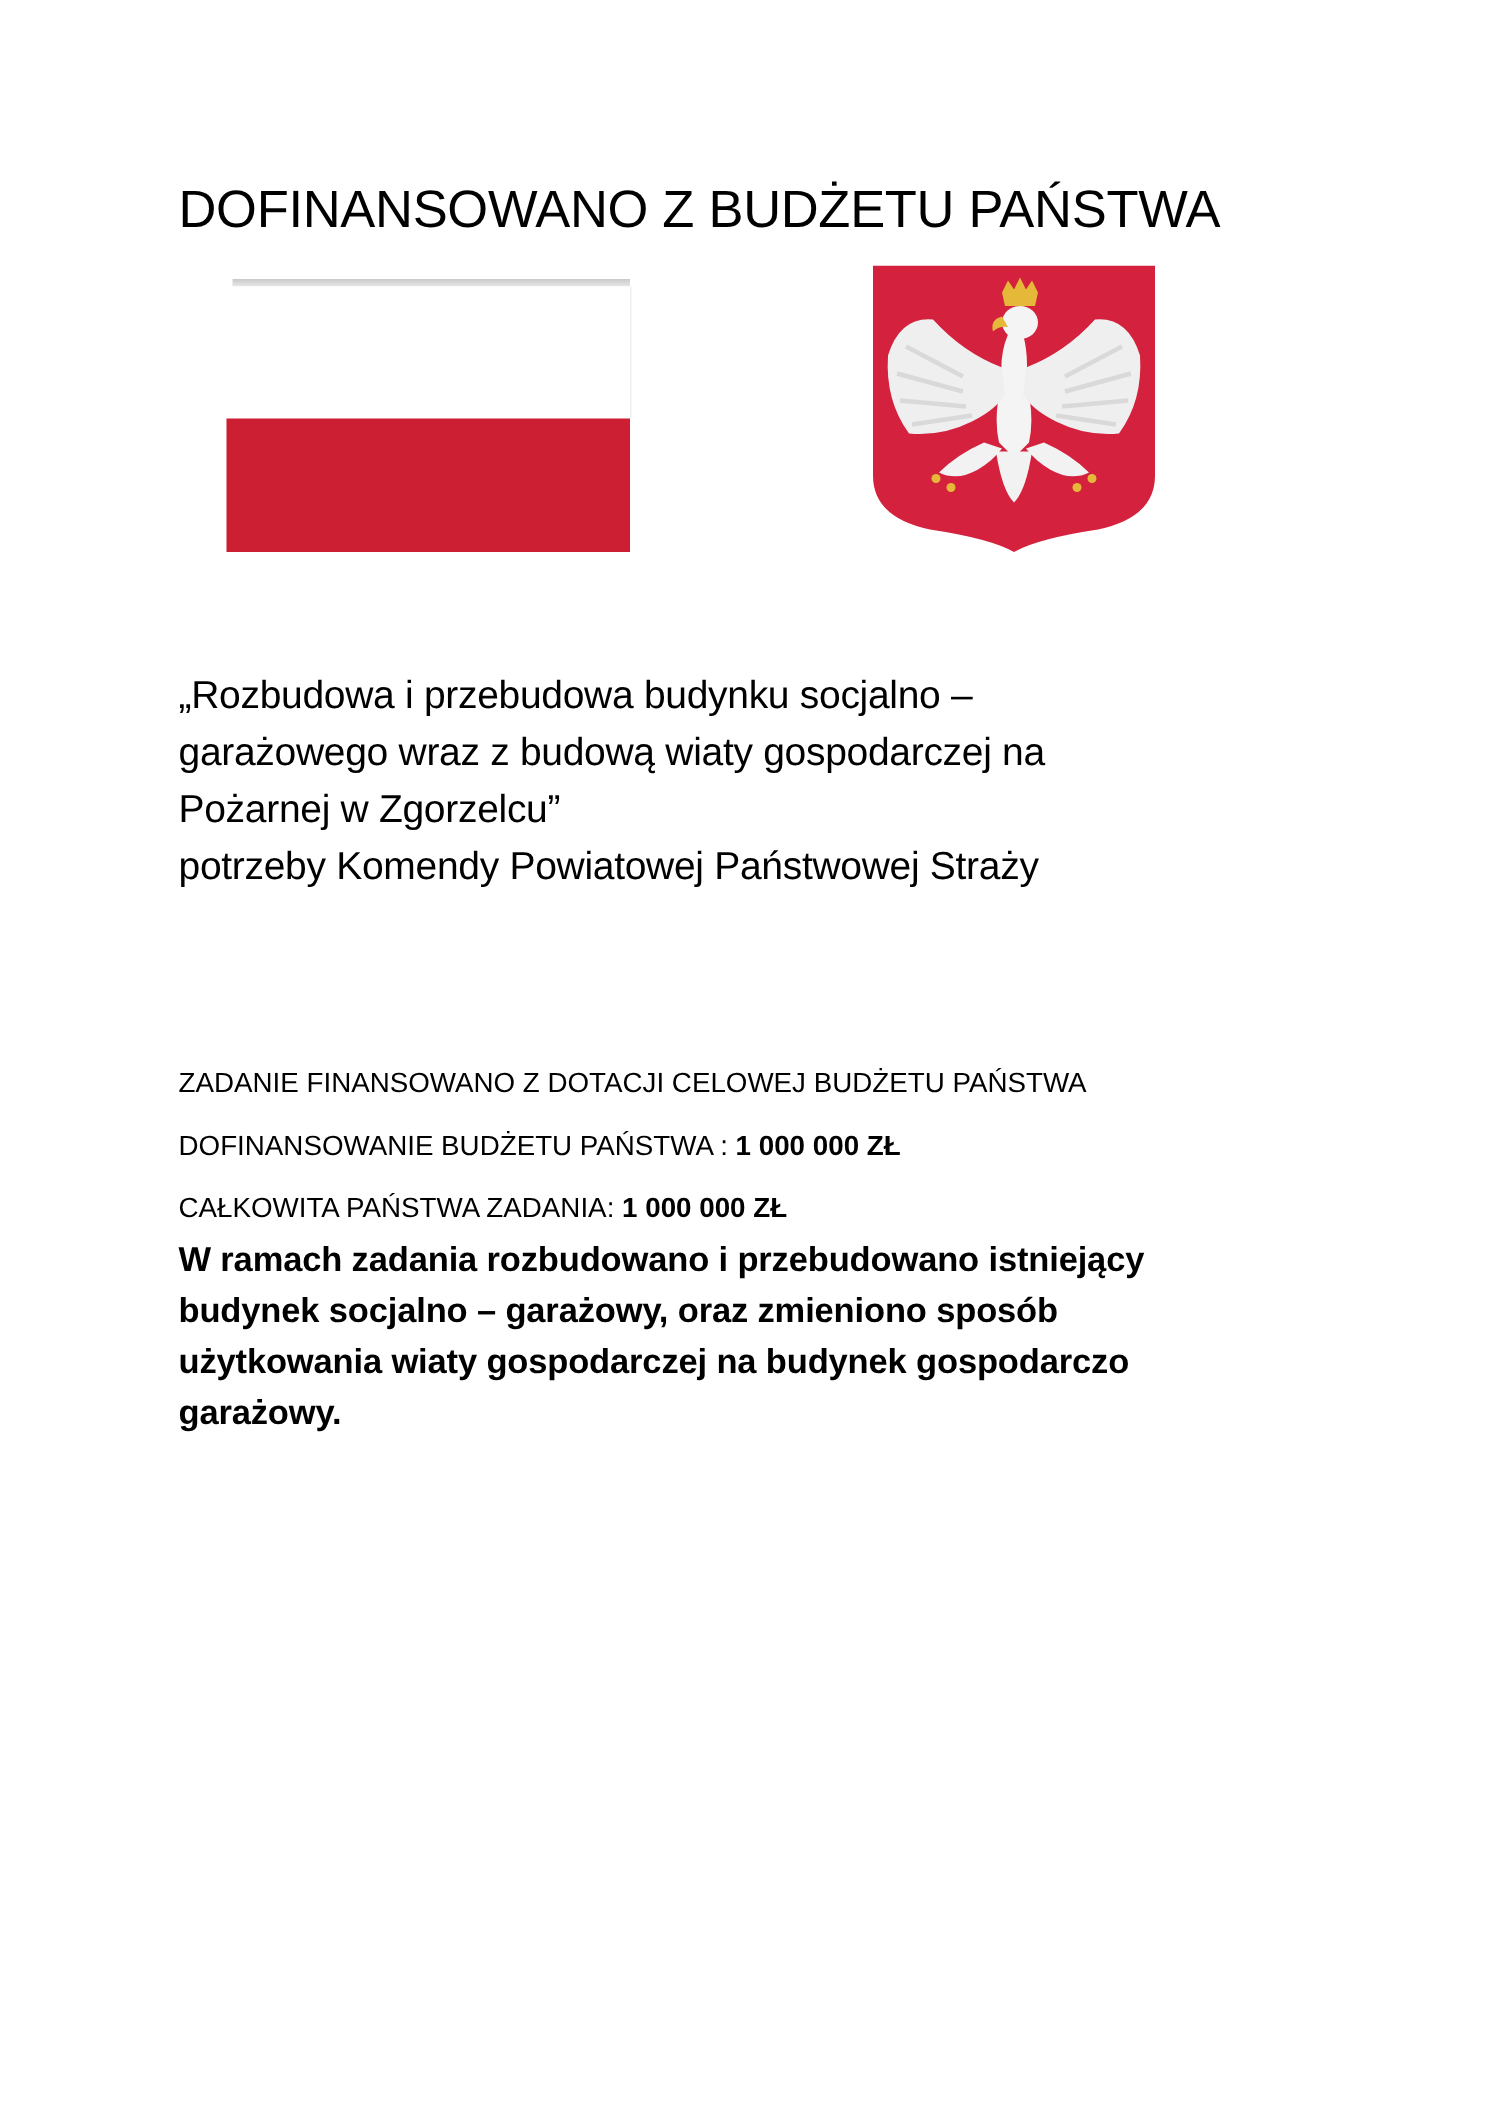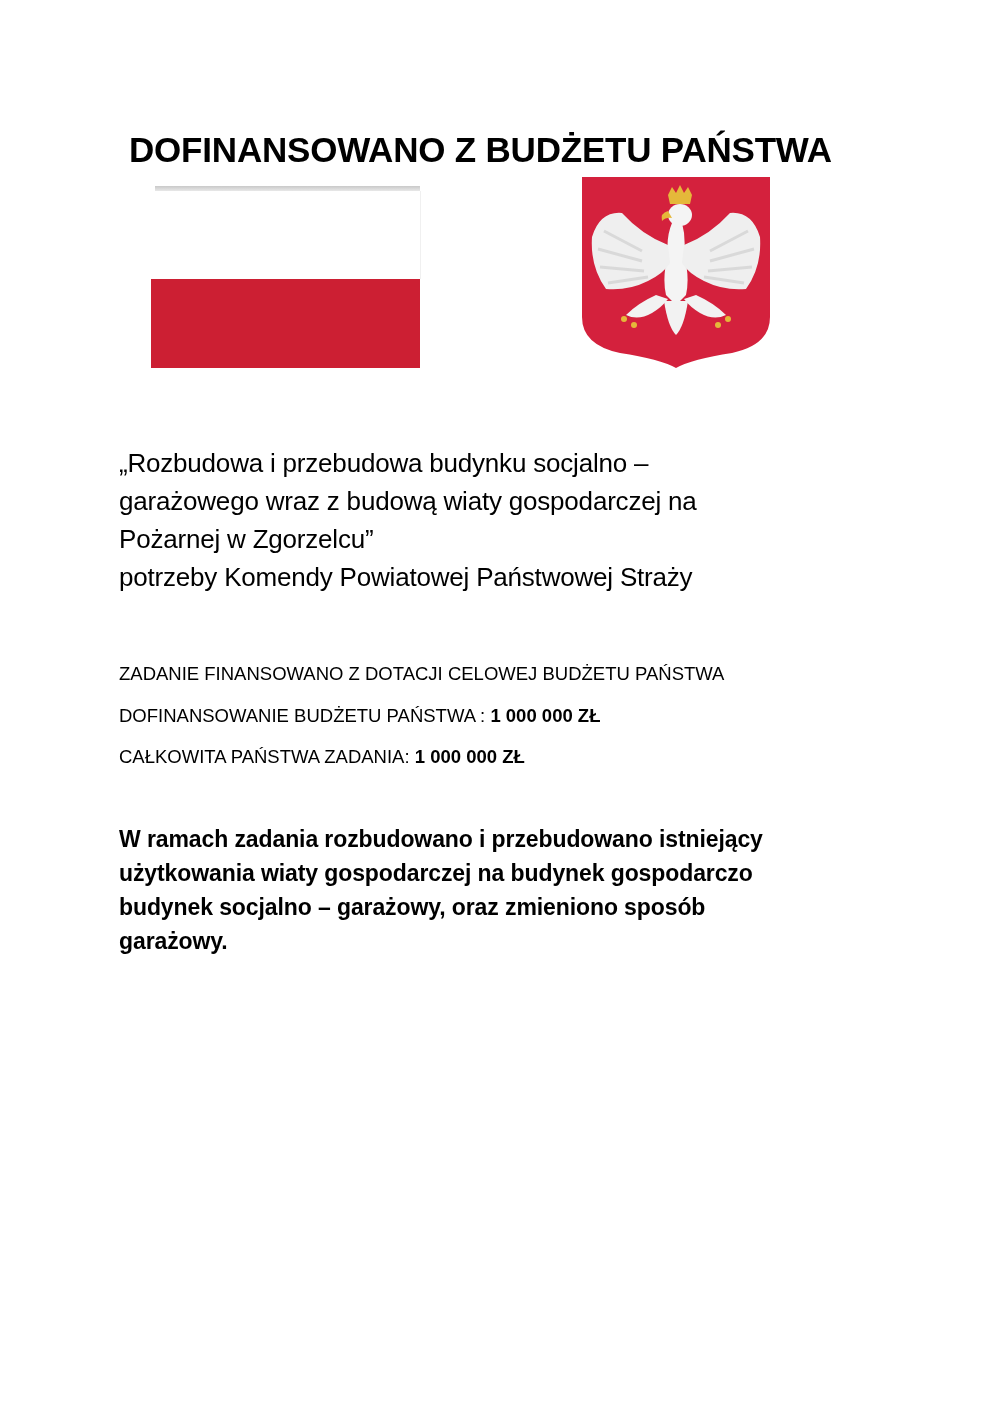--- a/index.html
+++ b/index.html
@@ -32,35 +32,35 @@
     }
     .project {
       position: absolute; left: 119px; top: 444px; width: 780px;
       font-size: 26px; line-height: 38px; letter-spacing: -0.2px;
     }
     .project div { white-space: nowrap; }
     .funding {
       position: absolute; left: 119px; top: 663px; width: 780px;
       font-size: 18.5px; line-height: 21px;
     }
-    .funding .line { position: absolute; left: 0; white-space: nowrap; }
+    .funding .line { position: absolute; left: 0; white-space: nowrap; margin-top: 48px; }
     .funding .l1 { top: 0; }
     .funding .l2 { top: 42px; text-align: center; }
     .funding .l3 { top: 83px; }
     .funding b { font-weight: bold; }
     .description {
       position: absolute; left: 119px; top: 822px; width: 780px;
       font-size: 23px; line-height: 34px; letter-spacing: -0.1px;
     }
     .description div { white-space: nowrap; font-weight: bold; }
   </style>
 </head>
 <body>
 
-<h1 class="title" style="margin:10px;font-weight:bold;">DOFINANSOWANO Z BUDŻETU PAŃSTWA</h1>
+<h1 class="title" style="margin:0;font-weight:normal;">DOFINANSOWANO Z BUDŻETU PAŃSTWA</h1>
 
 <div class="flag">
   <div class="shadow"></div>
   <div class="white"></div>
   <div class="red"></div>
 </div>
 
 <div class="emblem">
   <svg width="188" height="191" viewBox="0 0 188 191">
 
@@ -103,16 +103,16 @@
   <div class="line l2">
     <span>DOFINANSOWANIE BUDŻETU PAŃSTWA : </span><b>1 000 000 ZŁ</b>
   </div>
   <div class="line l3">
     <span>CAŁKOWITA PAŃSTWA ZADANIA: </span><b>1 000 000 ZŁ</b>
   </div>
 </div>
 
 <div class="description">
   <div>W ramach zadania rozbudowano i przebudowano istniejący</div>
+  <div>budynek socjalno – garażowy, oraz zmieniono sposób</div>
   <div>użytkowania wiaty gospodarczej na budynek gospodarczo</div>
-  <div>budynek socjalno – garażowy, oraz zmieniono sposób</div>
   <div>garażowy.</div>
 </div>
 
 </body></html>

